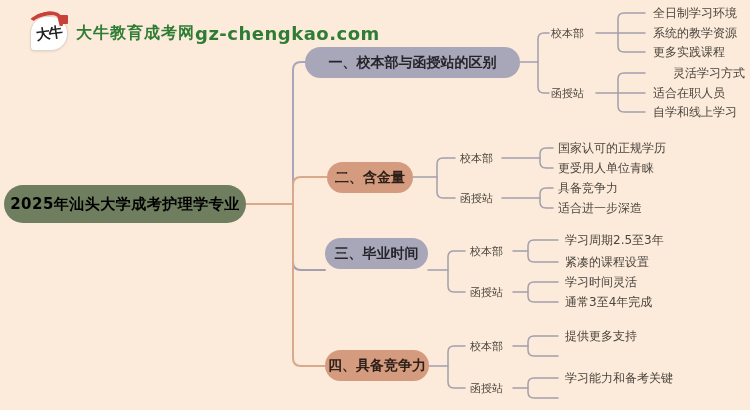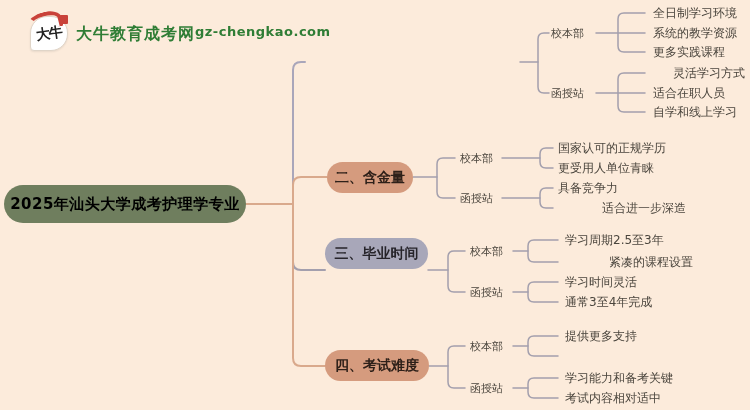--- a/index.html
+++ b/index.html
@@ -21,21 +21,21 @@
   .logo-bubble-text{font-size:14px;font-weight:bold;color:#222;transform:rotate(-8deg);letter-spacing:-1px;}
   .logo-arc{
     position:absolute;left:-3px;top:-5px;width:26px;height:14px;
     border:4px solid #c9423a;border-bottom:none;border-left-color:transparent;
     border-radius:50% 50% 0 0;transform:rotate(-14deg);
   }
   .logo-seal{position:absolute;right:-1px;top:-2px;width:8px;height:9px;background:#c9423a;border-radius:1px;}
   .logo-text{display:flex;line-height:1.1;}
   .logo-title{font-size:16px;font-weight:bold;color:#2f7d35;letter-spacing:1px;}
   .logo-divider{height:1px;background:#7fae85;margin:2px 0 1px 0;}
-  .logo-url{font-size:13px;font-weight:bold;color:#2f7d35;letter-spacing:.5px;}
+  .logo-url{font-size:18px;font-weight:bold;color:#2f7d35;letter-spacing:.5px;}
   
   .wires{position:absolute;left:0;top:0;width:750px;height:410px;}
   
   .pill{
     position:absolute;box-sizing:border-box;
     display:flex;align-items:center;justify-content:center;
     white-space:nowrap;border-radius:16px;
   }
   .root-pill{
     left:4px;top:185px;width:242px;height:38px;border-radius:19px;
@@ -118,46 +118,46 @@
     </div>
     <div class="logo-text">
       <span class="logo-title">大牛教育成考网</span>
       <span class="logo-divider"></span>
       <span class="logo-url">gz-chengkao.com</span>
     </div>
   </div>
 
   <div class="pill root-pill">2025年汕头大学成考护理学专业</div>
 
+  <div class="pill branch-pill pill-lav b1">一、校本部与函授站的区别</div>
   <div class="pill branch-pill pill-sal b2">二、含金量</div>
   <div class="pill branch-pill pill-lav b3">三、毕业时间</div>
-  <div class="pill branch-pill pill-sal b4">四、考试难度</div>
+  <div class="pill branch-pill pill-sal b4">四、具备竞争力</div>
 
   <div class="node-label" style="left:551px;top:33px;">校本部</div>
   <div class="leaf" style="left:653px;top:13px;">全日制学习环境</div>
   <div class="leaf" style="left:653px;top:33px;">系统的教学资源</div>
   <div class="leaf" style="left:653px;top:52px;text-align:center;">更多实践课程</div>
   <div class="node-label" style="left:551px;top:93px;">函授站</div>
   <div class="leaf" style="left:653px;top:73px;margin-left:20px;">灵活学习方式</div>
   <div class="leaf" style="left:653px;top:93px;">适合在职人员</div>
   <div class="leaf" style="left:653px;top:112px;">自学和线上学习</div>
 
   <div class="node-label" style="left:460px;top:158px;">校本部</div>
   <div class="leaf" style="left:558px;top:148px;">国家认可的正规学历</div>
   <div class="leaf" style="left:558px;top:168px;">更受用人单位青睐</div>
   <div class="node-label" style="left:460px;top:198px;">函授站</div>
   <div class="leaf" style="left:558px;top:188px;">具备竞争力</div>
-  <div class="leaf" style="left:558px;top:208px;margin-left:44px;">适合进一步深造</div>
+  <div class="leaf" style="left:558px;top:208px;">适合进一步深造</div>
 
   <div class="node-label" style="left:470px;top:251px;">校本部</div>
   <div class="leaf" style="left:565px;top:240px;">学习周期2.5至3年</div>
-  <div class="leaf" style="left:565px;top:262px;margin-left:44px;">紧凑的课程设置</div>
+  <div class="leaf" style="left:565px;top:262px;">紧凑的课程设置</div>
   <div class="node-label" style="left:470px;top:292px;">函授站</div>
   <div class="leaf" style="left:565px;top:282px;">学习时间灵活</div>
   <div class="leaf" style="left:565px;top:302px;">通常3至4年完成</div>
 
   <div class="node-label" style="left:470px;top:346px;">校本部</div>
   <div class="leaf" style="left:565px;top:336px;">提供更多支持</div>
   <div class="node-label" style="left:470px;top:388px;">函授站</div>
   <div class="leaf" style="left:565px;top:378px;">学习能力和备考关键</div>
-  <div class="leaf" style="left:565px;top:398px;">考试内容相对适中</div>
 
 </div>
 
 </body></html>

